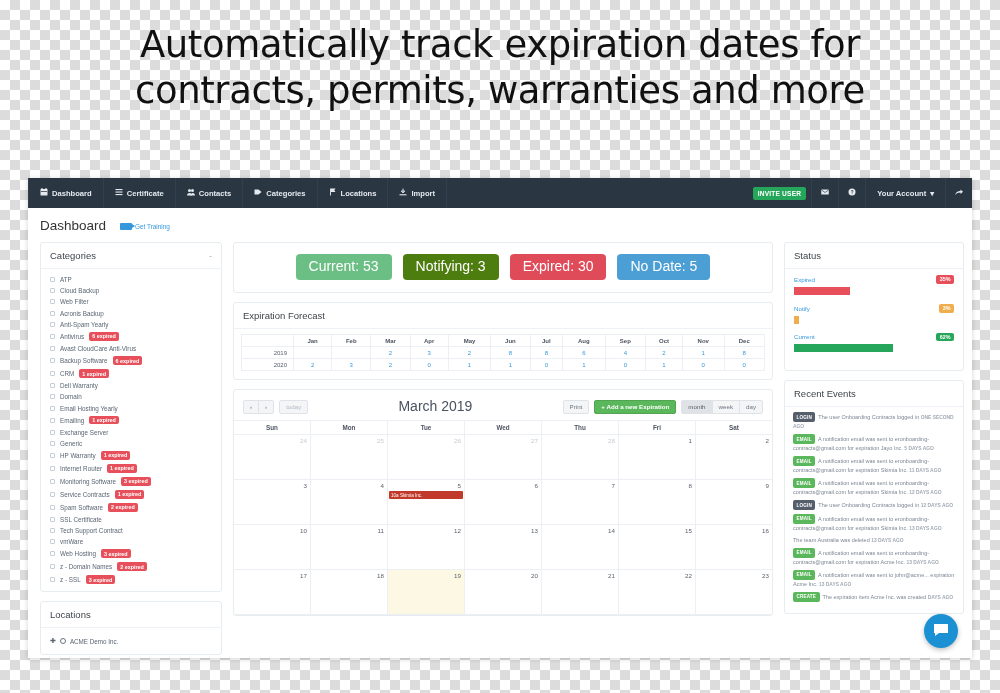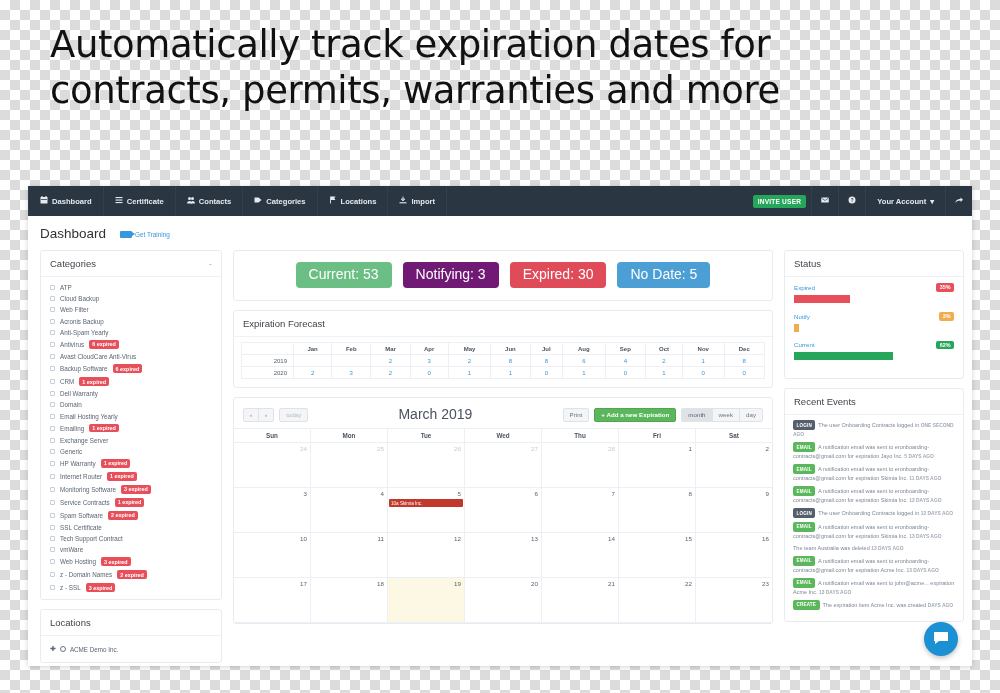--- a/index.html
+++ b/index.html
@@ -10,27 +10,27 @@
     background:
       repeating-conic-gradient(#dcdcdc 0% 25%, #ffffff 0% 50%) 0 0 / 20px 20px;
     position:relative;
   }
   
   .headline-band{
     position:absolute; left:0; top:0; width:1000px; height:168px;
   }
   .headline{
     position:absolute; left:50px; top:22px; width:900px;
-    text-align:left; font-size:37px; line-height:1.24;
+    text-align:center; font-size:37px; line-height:1.24;
     color:#111; font-family:"DejaVu Sans", sans-serif; font-weight:400;
     letter-spacing:-0.4px;
   }
   
   .app{
-    position:absolute; left:28px; top:186px; width:944px; height:480px;
+    position:absolute; left:28px; top:178px; width:944px; height:480px;
     background:#fff; overflow:hidden;
     box-shadow:0 1px 5px rgba(0,0,0,.18);
   }
   
   .navbar{
     height:30px; background:#2b3643; display:flex; align-items:stretch;
     color:#c3ccd8; font-size:7.6px;
   }
   .nav-left{ display:flex; }
   .nav-item{
@@ -426,21 +426,21 @@
                   <span>ACME Demo Inc.</span>
                 </div>
               </div>
           </div>
         </div>
 
         <div class="col-mid">
 
           <div class="tiles" id="tiles">
               <div class="tile" style="background: rgb(108, 191, 132);">Current: 53</div>
-              <div class="tile" style="background: #701a75;">Notifying: 3</div>
+              <div class="tile" style="background: #4d7c0f;">Notifying: 3</div>
               <div class="tile" style="background: rgb(224, 75, 90);">Expired: 30</div>
               <div class="tile" style="background: rgb(75, 159, 213);">No Date: 5</div>
             </div>
 
           <div class="panel">
             <div class="panel-head">
               <span>Expiration Forecast</span>
             </div>
             <div class="panel-body" style="padding:5px 7px 8px 7px;">
               <table class="forecast-table">

